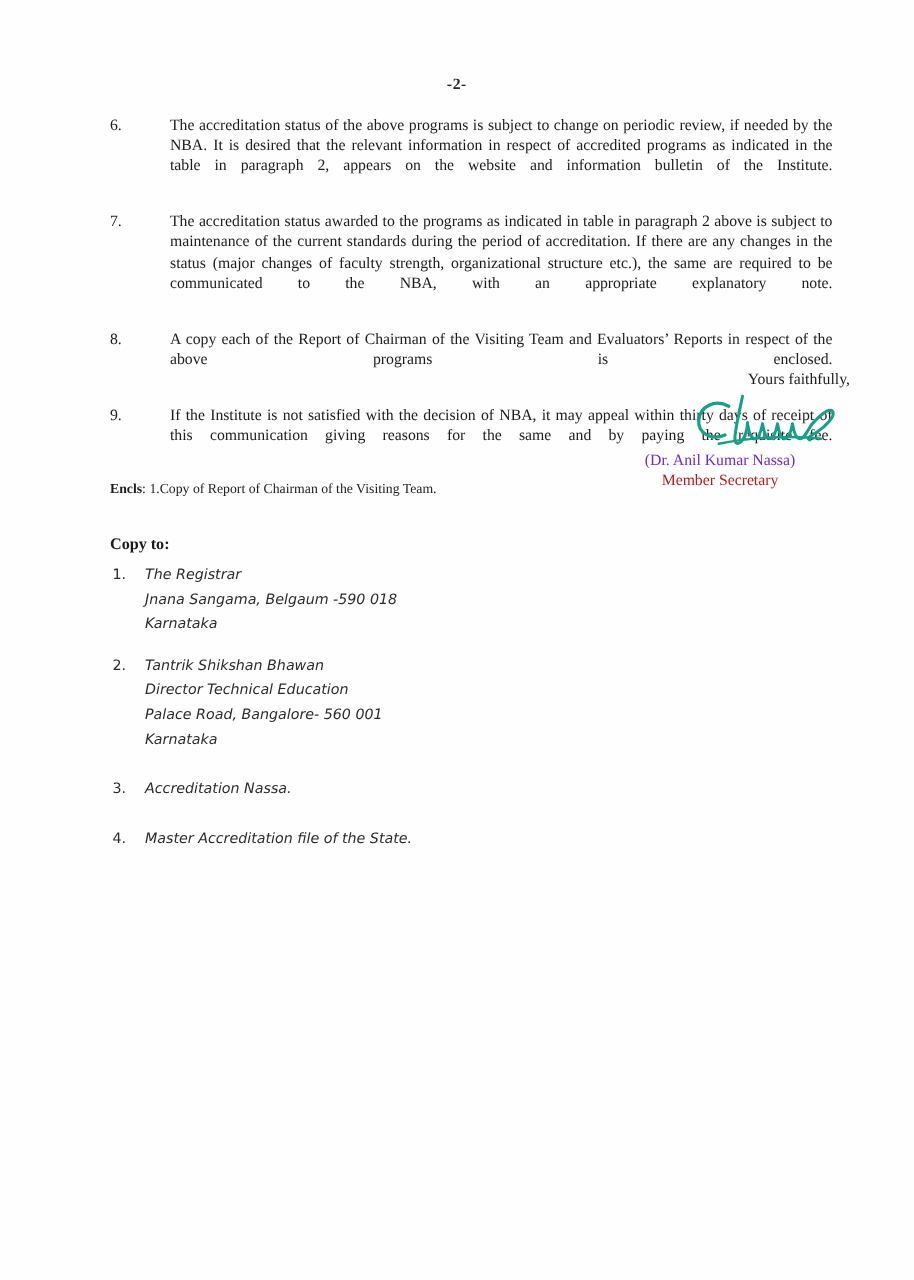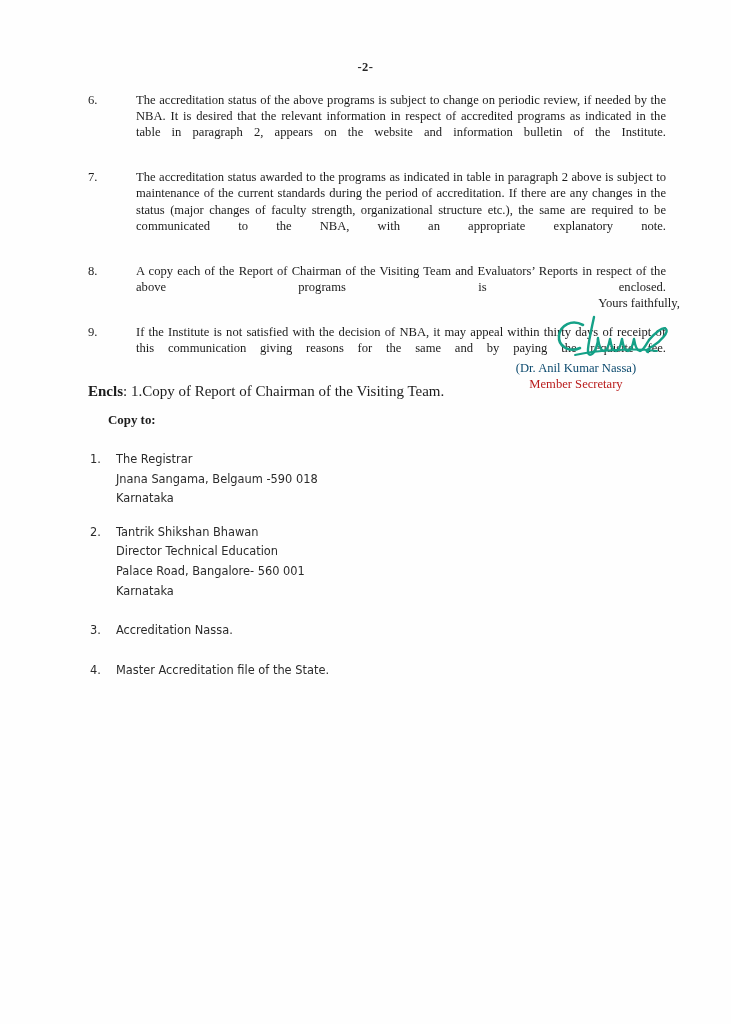--- a/index.html
+++ b/index.html
@@ -93,56 +93,55 @@
     position: relative;
   }
   .sig-mark svg {
     position: absolute;
     right: -2px;
     top: 0;
   }
   .sig-name {
     font-size: 12.6px;
     line-height: 15.6px;
-    color: #0c4a6e;
+    color: #6d28d9;
     white-space: nowrap;
   }
   .sig-role {
     font-size: 12.6px;
     line-height: 15.6px;
     color: #b91c1c;
   }
 
   
   .encls {
     position: absolute;
     left: 88px;
     top: 383px;
-    font-size: 15px;
+    font-size: 11px;
     line-height: 16.4px;
     color: #1c1c1c;
   }
   .encls-label {
     font-weight: bold;
   }
   .encls-row1 { white-space: nowrap; }
   .encls-row2 {
     white-space: nowrap;
     padding-left: 42px;
   }
 
   
   .copyto-label {
     position: absolute;
     left: 88px;
-    top: 413px;
+    top: 428px;
     font-size: 12.9px;
     font-weight: bold;
     color: #1c1c1c;
-    margin-left: 20px;
   }
 
   .copy-list {
     position: absolute;
     left: 90px;
     top: 450px;
     width: 430px;
     font-family: "DejaVu Sans", sans-serif;
     color: #2b2b2b;
   }
@@ -152,20 +151,21 @@
     margin-bottom: 14px;
   }
   .copy-num {
     flex: 0 0 auto;
     width: 26px;
     font-size: 11.4px;
     line-height: 19.6px;
   }
   .copy-lines {
     flex: 1 1 auto;
+    font-style: italic;
   }
   .copy-line {
     font-size: 11.4px;
     line-height: 19.6px;
     white-space: nowrap;
   }
   .copy-item.spaced { margin-bottom: 20px; }
 </style>
 </head>
 <body>

